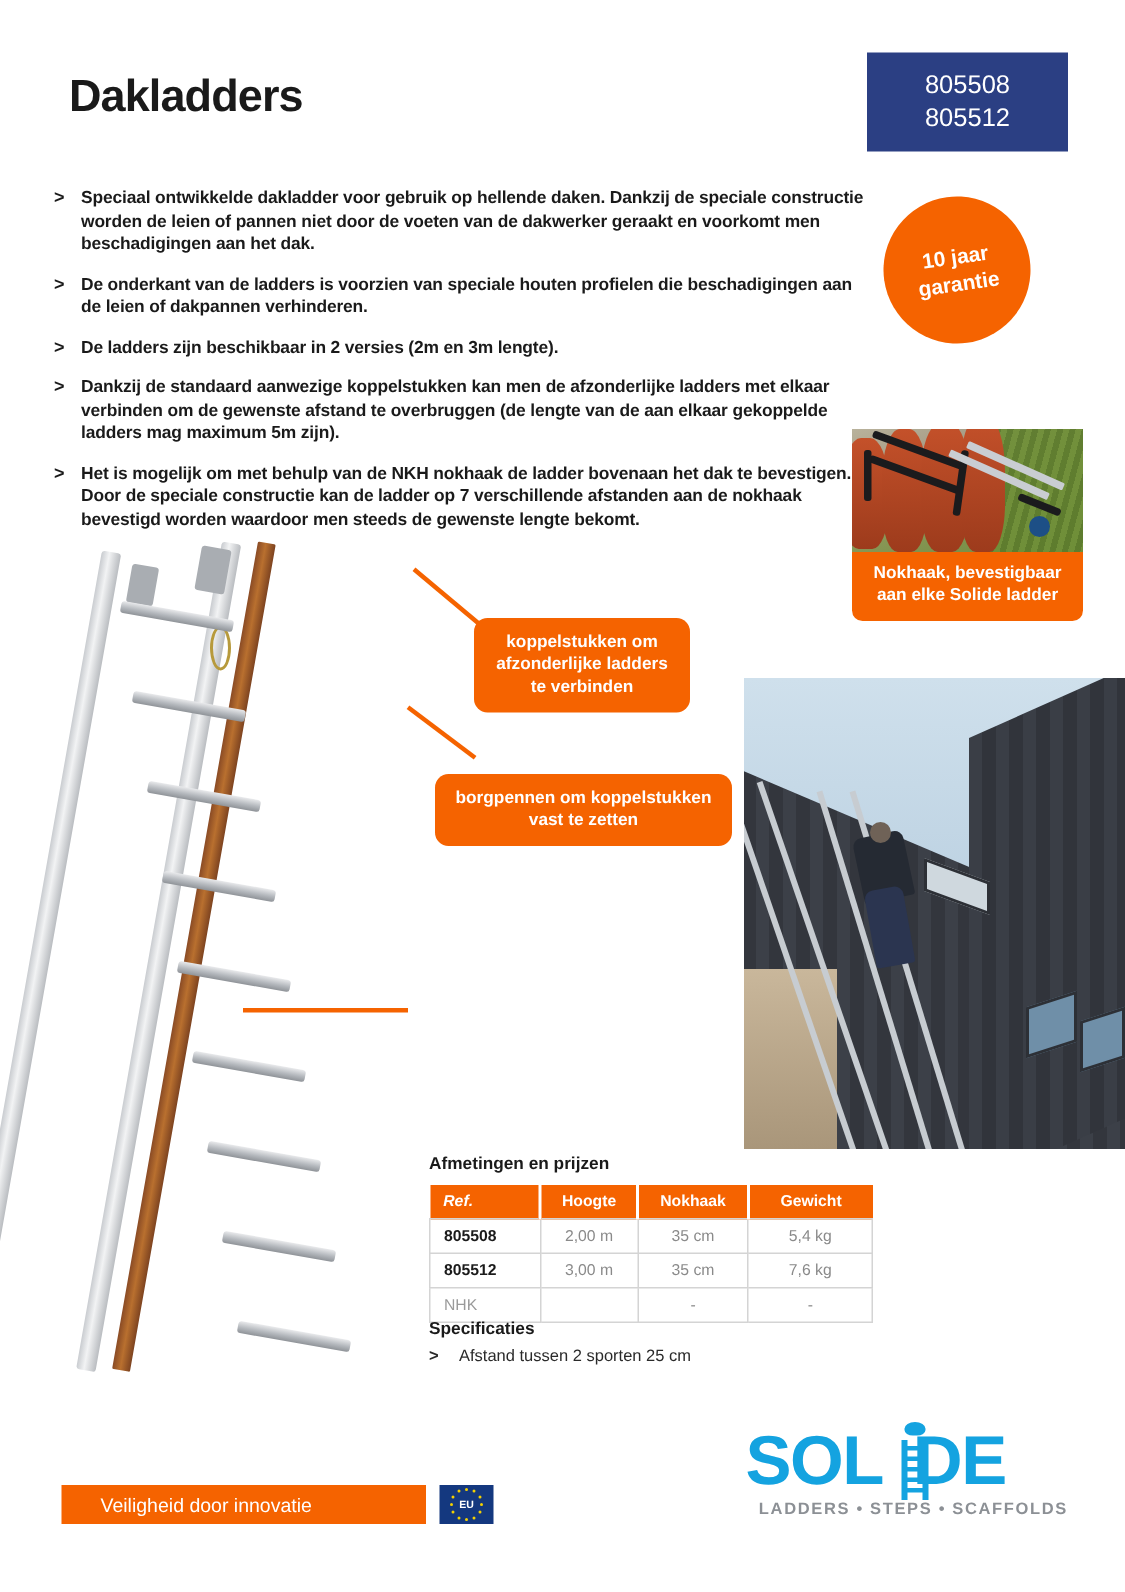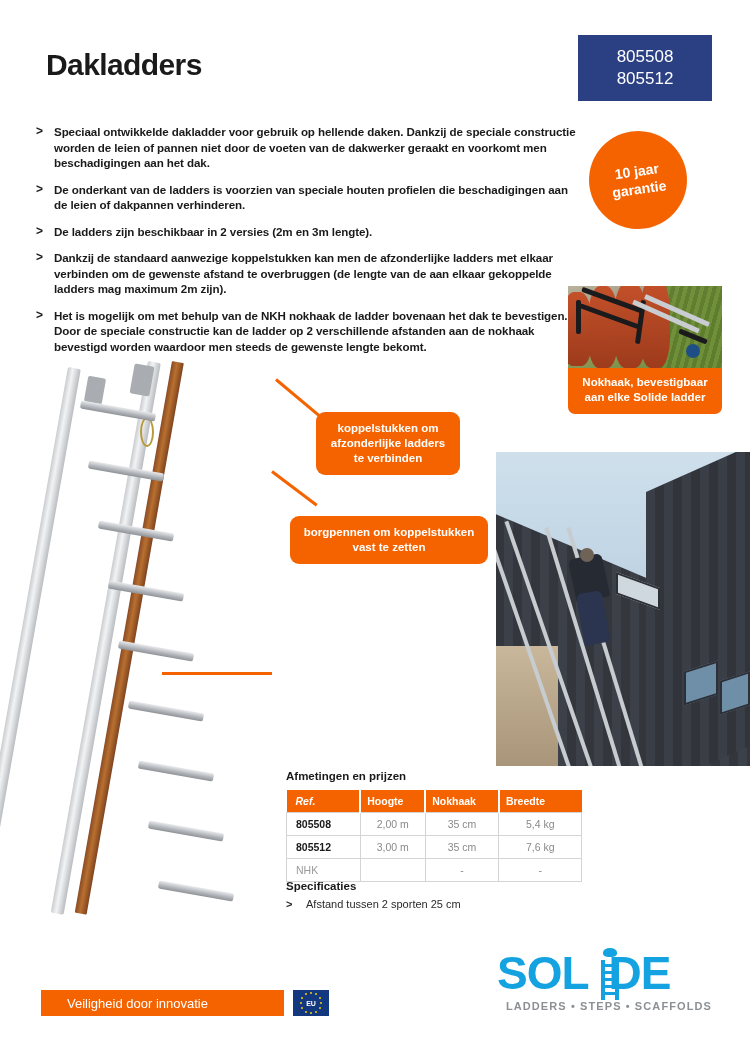--- a/index.html
+++ b/index.html
@@ -149,21 +149,21 @@
     position: absolute; left: 286px; top: 770px;
     font-size: 11.5px; font-weight: bold; color: #1a1a1a;
   }
   table.dims {
     position: absolute; left: 286px; top: 790px;
     width: 296px; border-collapse: collapse;
     font-size: 10.5px;
   }
   table.dims th {
     background: #F56300; color: #fff; font-weight: bold;
-    padding: 5px 6px; text-align: left;
+    padding: 5px 6px; text-align: center;
     border-right: 2px solid #fff;
   }
   table.dims th:first-child { text-align: left; padding-left: 9px; font-style: italic; }
   table.dims th:last-child { border-right: none; }
   table.dims td {
     padding: 5px 6px; text-align: center; color: #8a8a8a;
     border: 1px solid #d4d4d4;
   }
   table.dims td:first-child {
     text-align: left; padding-left: 9px;
@@ -250,25 +250,25 @@
     <div class="bullet">
       <span class="mark">&gt;</span>
       <span class="txt">De onderkant van de ladders is voorzien van speciale houten profielen die beschadigingen aan de leien of dakpannen verhinderen.</span>
     </div>
     <div class="bullet">
       <span class="mark">&gt;</span>
       <span class="txt">De ladders zijn beschikbaar in 2 versies (2m en 3m lengte).</span>
     </div>
     <div class="bullet">
       <span class="mark">&gt;</span>
-      <span class="txt">Dankzij de standaard aanwezige koppelstukken kan men de afzonderlijke ladders met elkaar verbinden om de gewenste afstand te overbruggen (de lengte van de aan elkaar gekoppelde ladders mag maximum 2m zijn).</span>
+      <span class="txt">Dankzij de standaard aanwezige koppelstukken kan men de afzonderlijke ladders met elkaar verbinden om de gewenste afstand te overbruggen (de lengte van de aan elkaar gekoppelde ladders mag maximum 5m zijn).</span>
     </div>
     <div class="bullet">
       <span class="mark">&gt;</span>
-      <span class="txt">Het is mogelijk om met behulp van de NKH nokhaak de ladder bovenaan het dak te bevestigen. Door de speciale constructie kan de ladder op 2 verschillende afstanden aan de nokhaak bevestigd worden waardoor men steeds de gewenste lengte bekomt.</span>
+      <span class="txt">Het is mogelijk om met behulp van de NKH nokhaak de ladder bovenaan het dak te bevestigen. Door de speciale constructie kan de ladder op 7 verschillende afstanden aan de nokhaak bevestigd worden waardoor men steeds de gewenste lengte bekomt.</span>
     </div>
   </div>
 
   <div class="nokhaak-photo">
     <div class="nok-moss"></div>
     <div class="nok-tile" style="left:-6px;top:6px;width:30px;height:74px;"></div>
     <div class="nok-tile" style="left:20px;top:0px;width:30px;height:82px;"></div>
     <div class="nok-tile" style="left:46px;top:-4px;width:32px;height:86px;"></div>
     <div class="nok-tile" style="left:72px;top:-8px;width:30px;height:90px;"></div>
     <div class="nok-hook" style="left:12px;top:12px;width:66px;height:5px;transform:rotate(20deg);"></div>
@@ -323,21 +323,21 @@
   <div class="callout" style="left:316px;top:412px;width:144px;">koppelstukken om afzonderlijke ladders te verbinden</div>
   <div class="callout" style="left:290px;top:516px;width:198px;">borgpennen om koppelstukken vast te zetten</div>
 
   <div class="tbl-title">Afmetingen en prijzen</div>
   <table class="dims">
     <thead>
       <tr>
         <th style="width:25%">Ref.</th>
         <th style="width:22%">Hoogte</th>
         <th style="width:25%">Nokhaak</th>
-        <th style="width:28%">Breedte</th>
+        <th style="width:28%">Gewicht</th>
       </tr>
     </thead>
     <tbody>
       <tr>
         <td>805508</td>
         <td>2,00 m</td>
         <td>35 cm</td>
         <td>5,4 kg</td>
       </tr>
       <tr>

